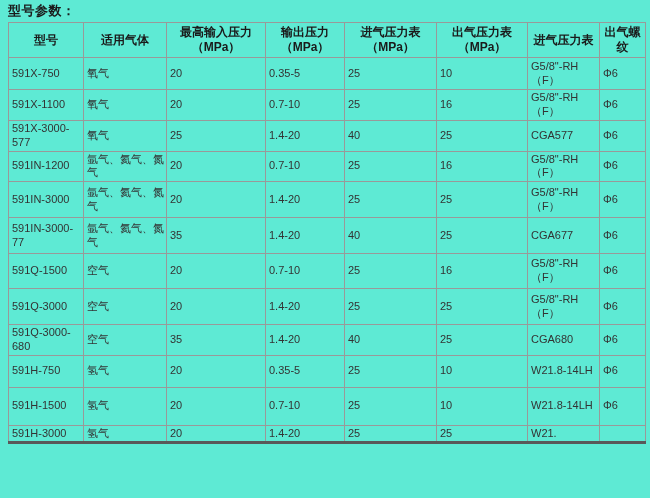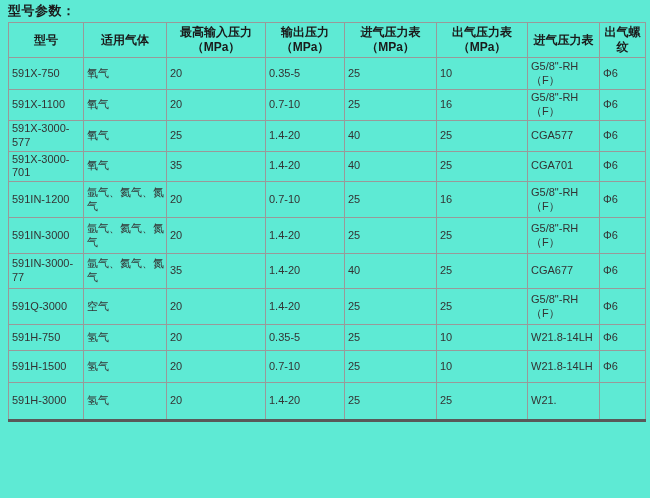--- a/index.html
+++ b/index.html
@@ -132,30 +132,20 @@
           <td>591X-3000-577</td>
           <td>氧气</td>
           <td>25</td>
           <td>1.4-20</td>
           <td>40</td>
           <td>25</td>
           <td>CGA577</td>
           <td>Φ6</td>
         </tr>
         <tr>
-          <td>591X-3000-701</td>
-          <td>氧气</td>
-          <td>35</td>
-          <td>1.4-20</td>
-          <td>40</td>
-          <td>25</td>
-          <td>CGA701</td>
-          <td>Φ6</td>
-        </tr>
-        <tr>
           <td>591IN-1200</td>
           <td>氩气、氦气、氮气</td>
           <td>20</td>
           <td>0.7-10</td>
           <td>25</td>
           <td>16</td>
           <td>G5/8"-RH（F）</td>
           <td>Φ6</td>
         </tr>
         <tr>
@@ -172,30 +162,50 @@
           <td>591IN-3000-77</td>
           <td>氩气、氦气、氮气</td>
           <td>35</td>
           <td>1.4-20</td>
           <td>40</td>
           <td>25</td>
           <td>CGA677</td>
           <td>Φ6</td>
         </tr>
         <tr>
+          <td>591Q-1500</td>
+          <td>空气</td>
+          <td>20</td>
+          <td>0.7-10</td>
+          <td>25</td>
+          <td>16</td>
+          <td>G5/8"-RH（F）</td>
+          <td>Φ6</td>
+        </tr>
+        <tr>
           <td>591Q-3000</td>
           <td>空气</td>
           <td>20</td>
           <td>1.4-20</td>
           <td>25</td>
           <td>25</td>
           <td>G5/8"-RH（F）</td>
           <td>Φ6</td>
         </tr>
         <tr>
+          <td>591Q-3000-680</td>
+          <td>空气</td>
+          <td>35</td>
+          <td>1.4-20</td>
+          <td>40</td>
+          <td>25</td>
+          <td>CGA680</td>
+          <td>Φ6</td>
+        </tr>
+        <tr>
           <td>591H-750</td>
           <td>氢气</td>
           <td>20</td>
           <td>0.35-5</td>
           <td>25</td>
           <td>10</td>
           <td>W21.8-14LH</td>
           <td>Φ6</td>
         </tr>
         <tr>

